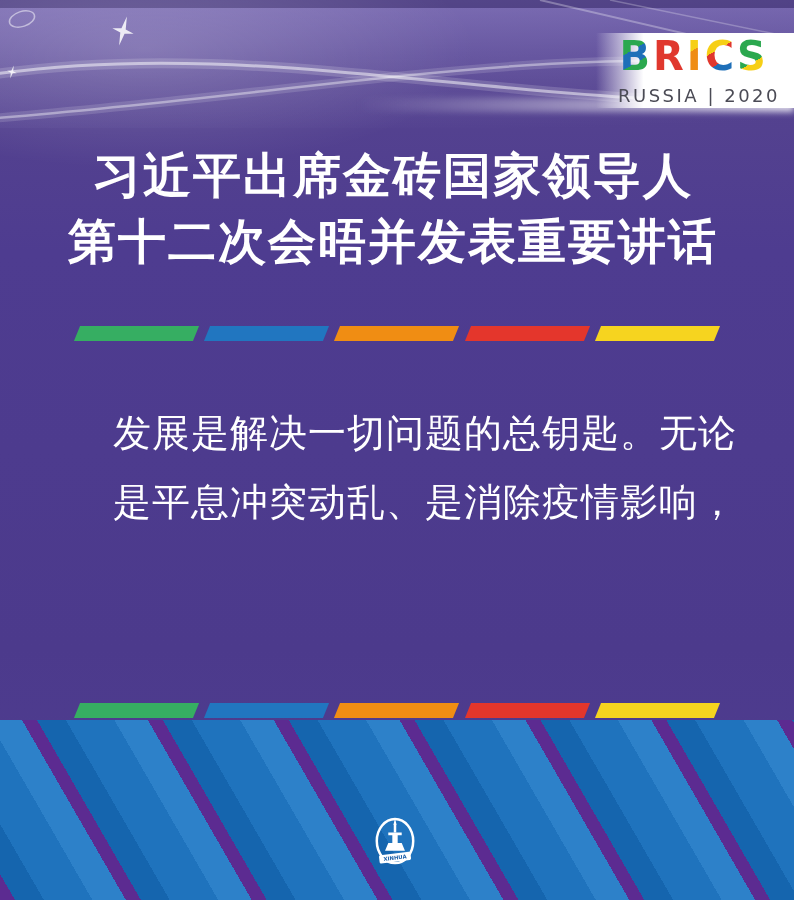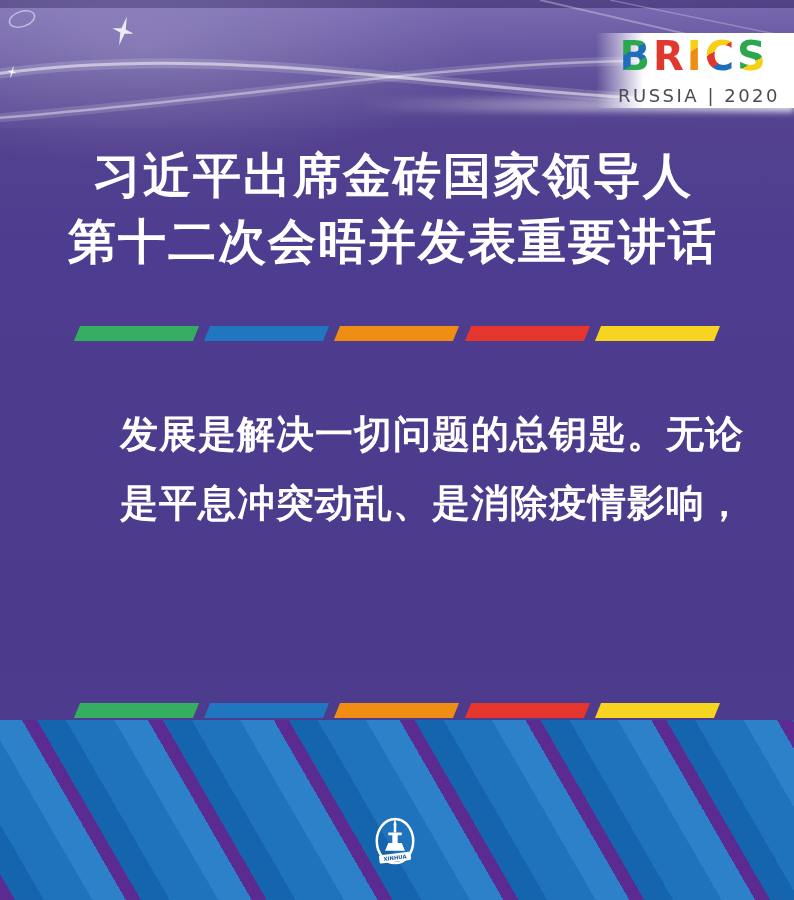--- a/index.html
+++ b/index.html
@@ -33,23 +33,23 @@
   .badge-subtitle{font-size:18px;font-weight:400;letter-spacing:2.5px;margin-top:8px;color:#4b4b55;}
   
   .title-block{position:absolute;top:142px;left:0;right:8px;text-align:center;
     font-weight:900;font-size:48px;line-height:66px;letter-spacing:2px;color:#fff;}
   
   .stripe{position:absolute;left:77px;width:640px;height:15px;display:flex;gap:11px;}
   .stripe-1{top:326px;}
   .stripe-2{top:703px;}
   .seg{flex:1;transform:skewX(-22deg);}
   
-  .quote-block{position:absolute;top:399px;left:120px;width:640px;
+  .quote-block{position:absolute;top:399px;left:113px;width:640px;
     font-family:"DejaVu Serif","Liberation Serif",serif;
-    font-weight:700;font-size:38px;line-height:69px;letter-spacing:1px;color:#fff;}
+    font-weight:400;font-size:38px;line-height:69px;letter-spacing:1px;color:#fff;}
   .quote-line{white-space:nowrap;}
   
   .footer-pattern{position:absolute;top:720px;left:0;right:0;height:180px;
     background:repeating-linear-gradient(60deg,
       var(--pp,#5c2b91) 0 13px,
       var(--b1,#1565ae) 13px 38px,
       var(--b2,#1f73bd) 38px 80px,
       var(--b3,#2d81c9) 80px 109px);}
   .xinhua-logo{position:absolute;left:372px;top:816px;}
 </style>

